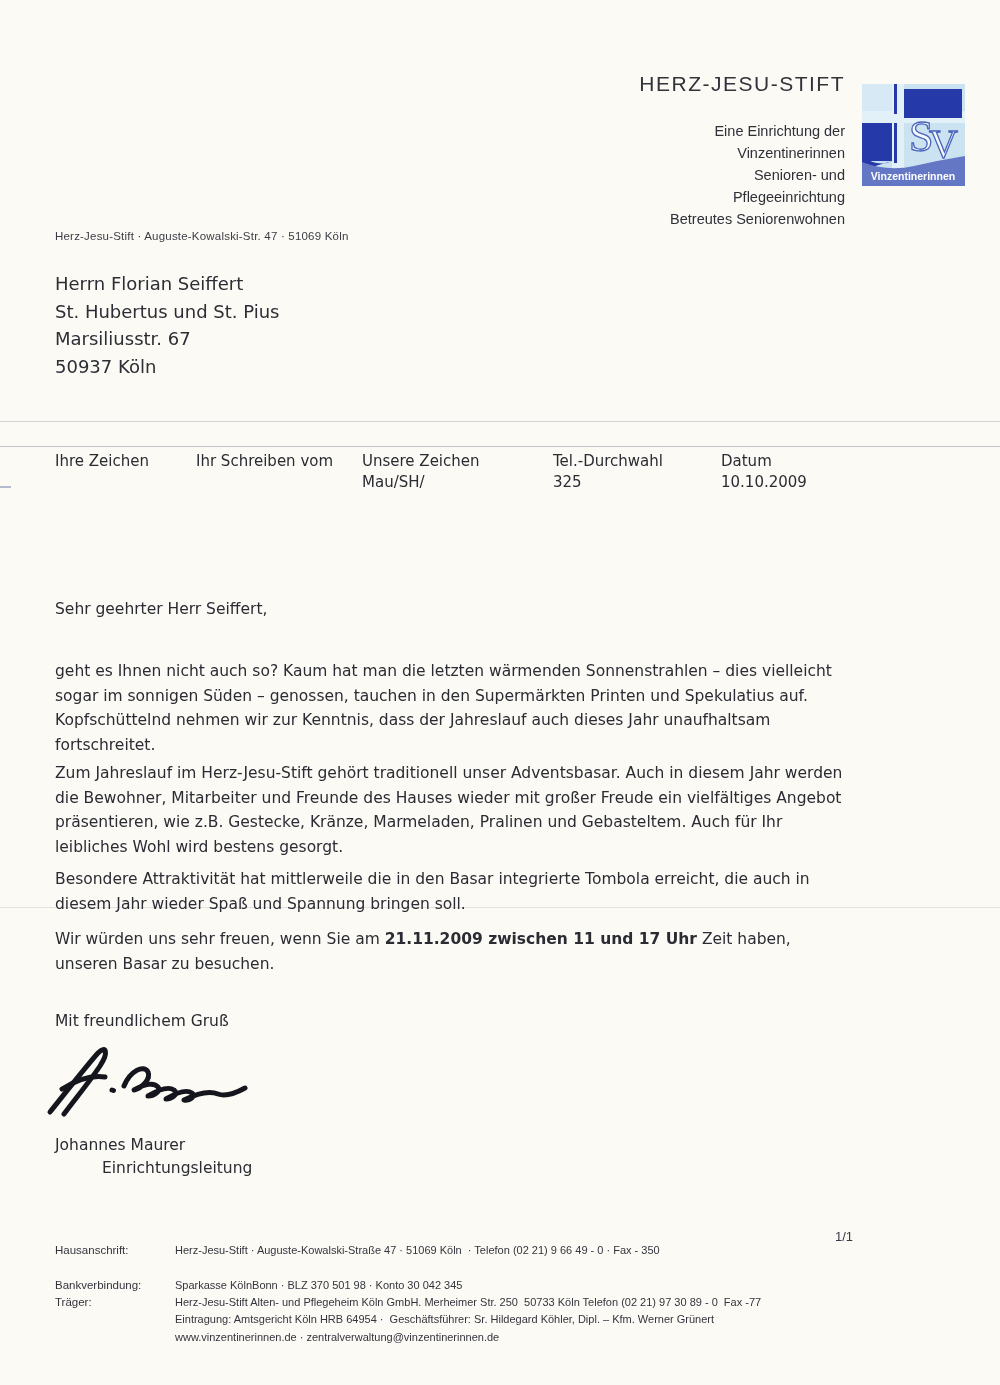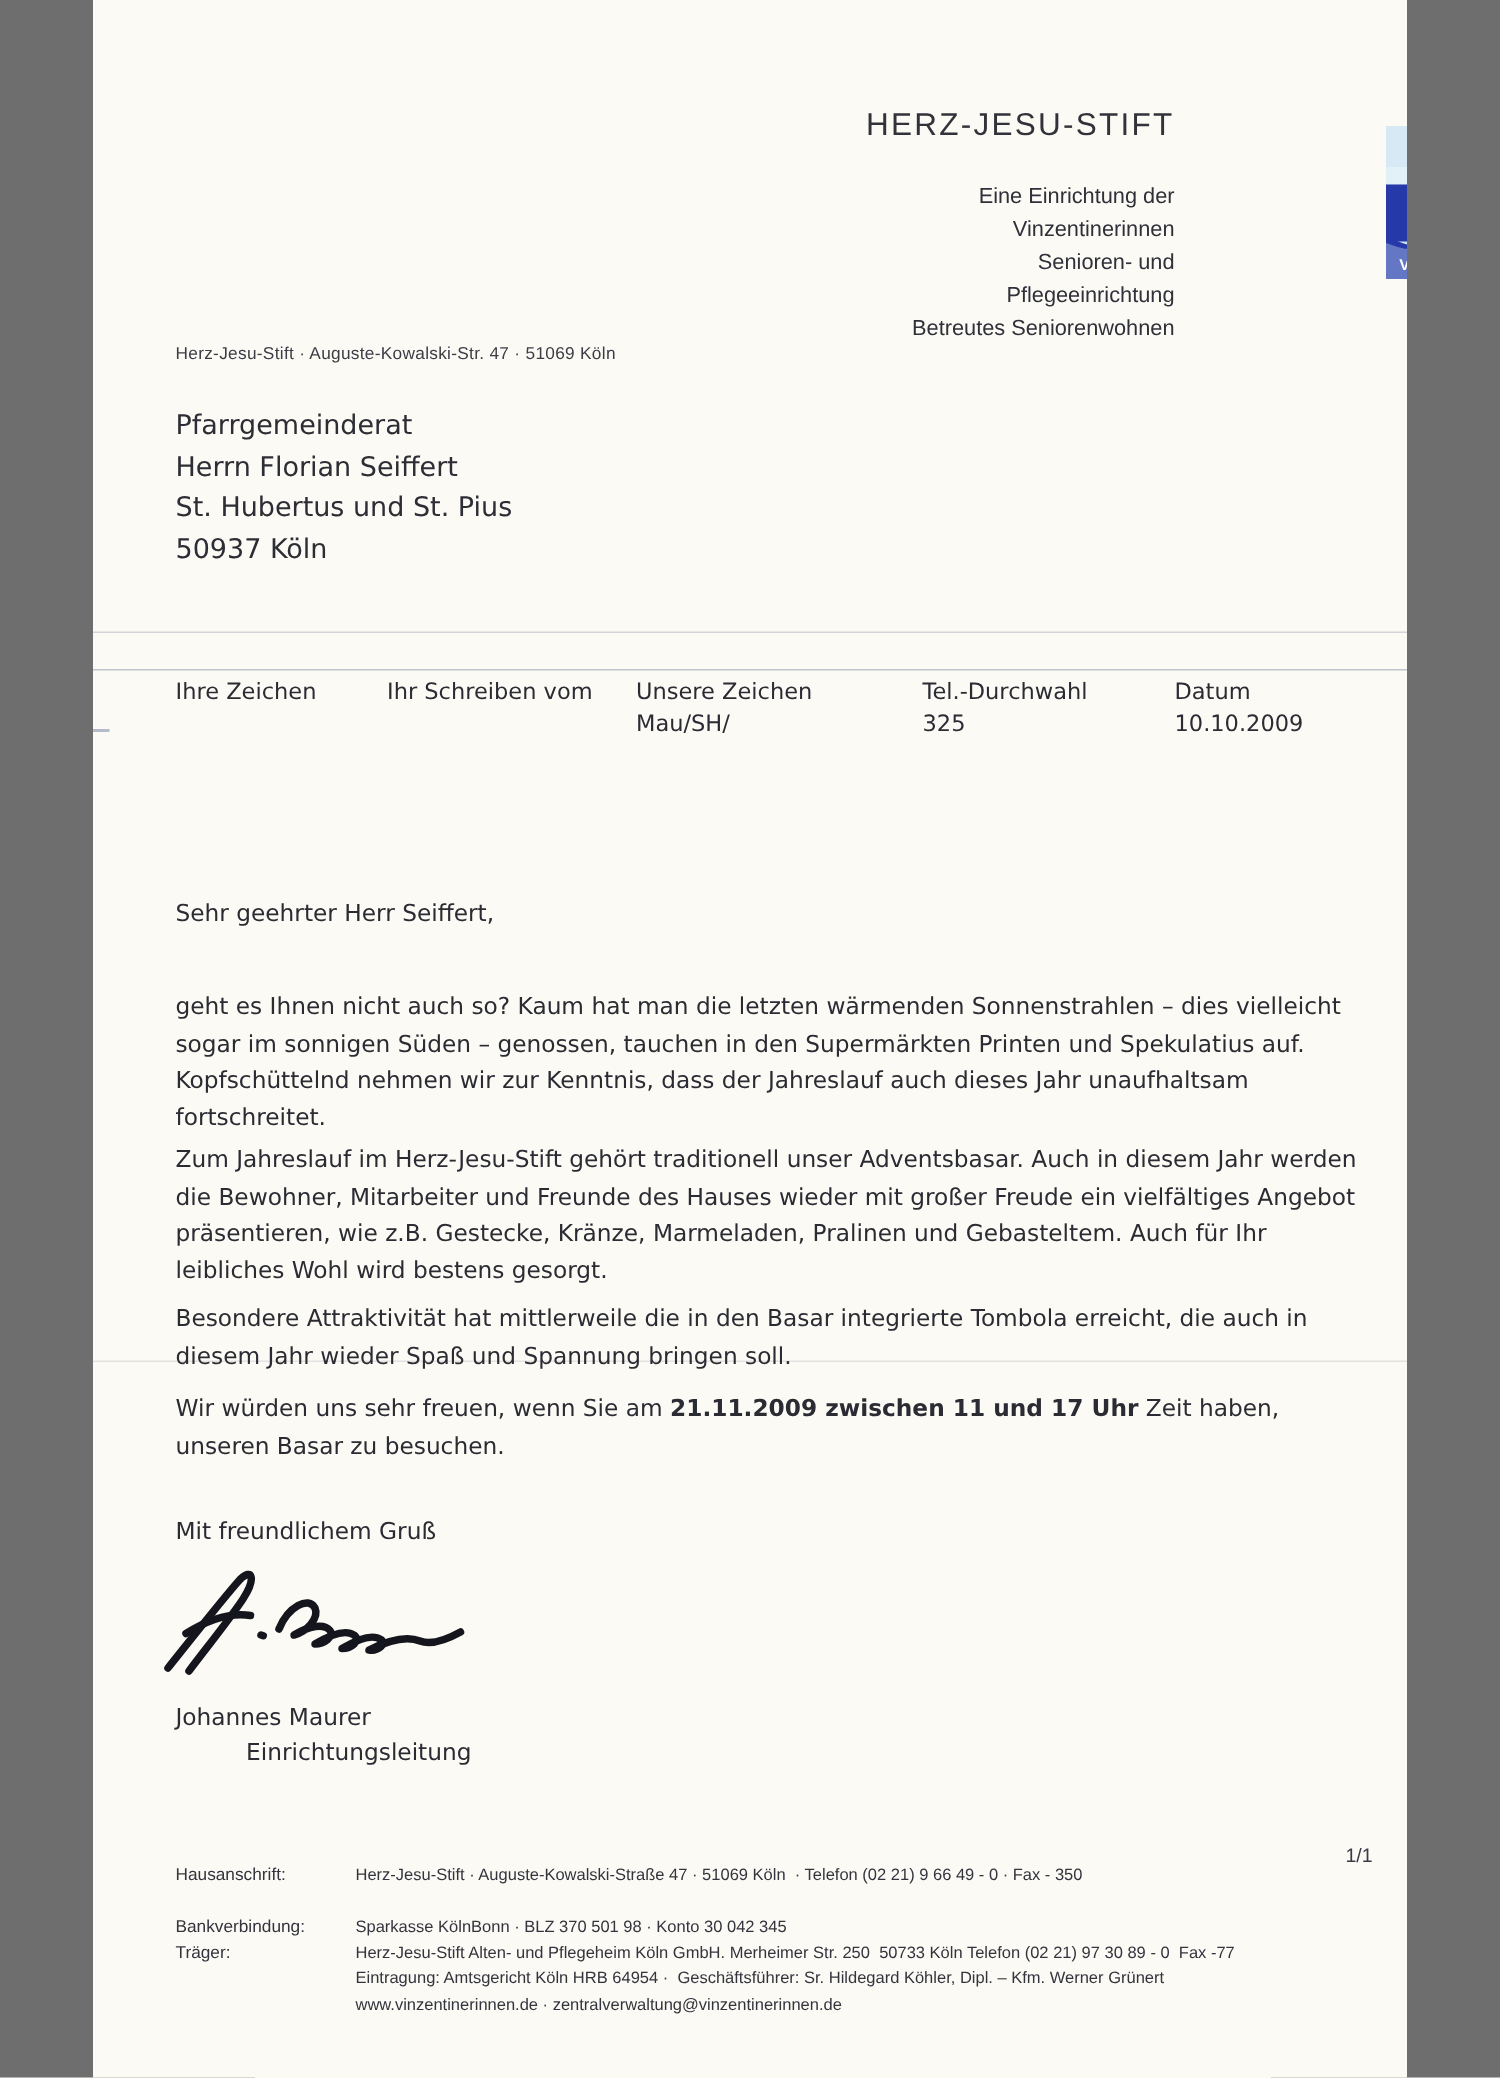--- a/index.html
+++ b/index.html
@@ -1,19 +1,19 @@
 <!DOCTYPE html>
 <html lang="de"><head>
 <meta charset="utf-8">
 <style>
   html,body{margin:0;padding:0;}
   body{background:#6e6e6e;font-family:"Liberation Sans",sans-serif;}
   .page{
     position:relative;
-    width:876px;height:1385px;
+    width:1000px;height:1385px;
     margin:0 auto;
     background:#fbfaf4;
     color:#2b2b33;
     overflow:hidden;
   }
   .abs{position:absolute;}
 
   
   .letterhead-title{
     top:72px;right:155px;
@@ -111,23 +111,23 @@
       <text x="67" y="73" font-family="Liberation Serif, serif" font-size="40" fill="#f3f9fd" stroke="#4a63bd" stroke-width="1.3">V</text>
 
       <path d="M0,78 Q26,88 52,82 T103,72 L103,102 L0,102 Z" fill="#6377c5"></path>
       <text x="51" y="96" text-anchor="middle" font-family="Liberation Sans, sans-serif" font-size="10.5" font-weight="bold" fill="#ffffff">Vinzentinerinnen</text>
     </svg>
   </div>
 
   <div class="abs sender-line">Herz-Jesu-Stift · Auguste-Kowalski-Str. 47 · 51069 Köln</div>
 
   <div class="abs recipient">
-    <div>Pfarrgemeinderat</div>
     <div>Herrn Florian Seiffert</div>
     <div>St. Hubertus und St. Pius</div>
+    <div>Marsiliusstr. 67</div>
     <div>50937 Köln</div>
   </div>
 
   <div class="abs fold-line fold-1"></div>
   <div class="abs fold-line fold-2"></div>
   <div class="abs fold-line fold-3"></div>
   <div class="abs edge-dash"></div>
 
   <div class="abs ref-label" style="top:452px;left:55px;">Ihre Zeichen</div>
   <div class="abs ref-label" style="top:452px;left:196px;">Ihr Schreiben vom</div>

